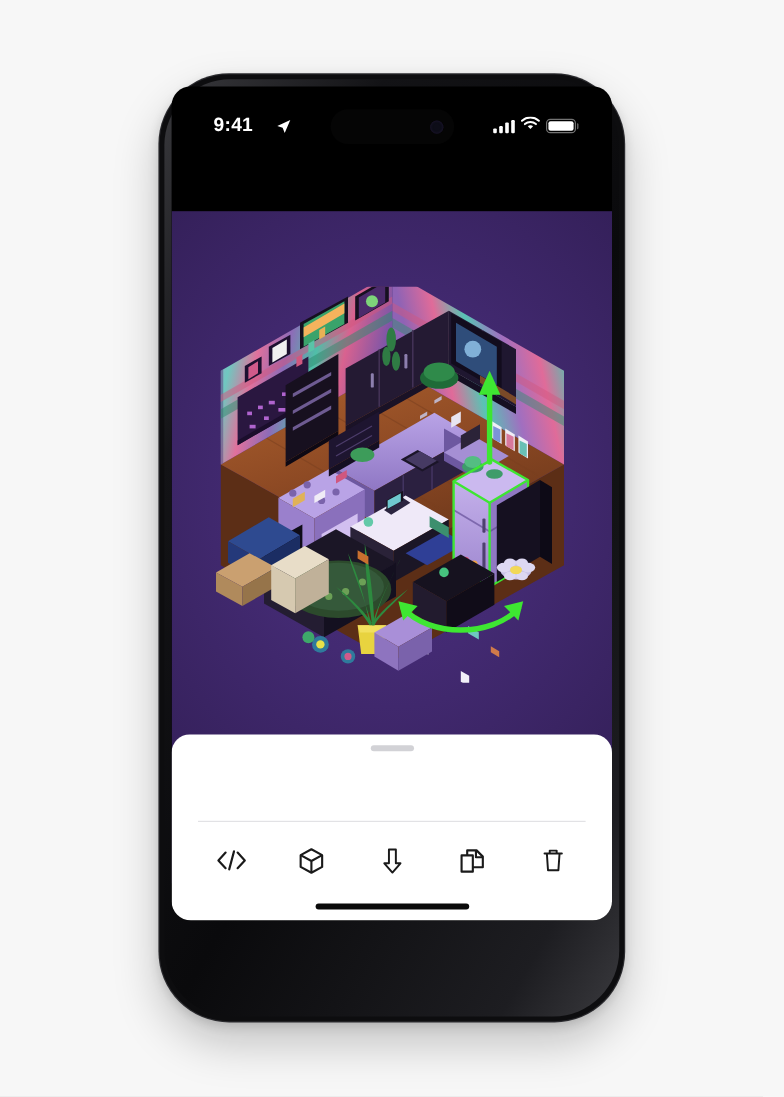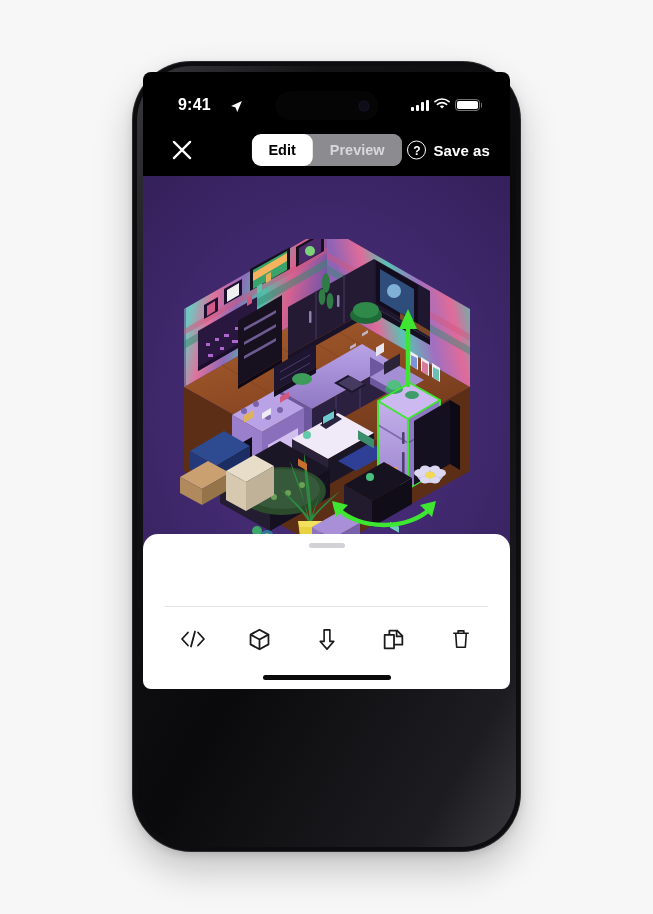--- a/index.html
+++ b/index.html
@@ -34,22 +34,22 @@
     position: absolute;
     left: 4px; top: 4px;
     width: 379px; height: 781px;
     border-radius: 55px;
     background: linear-gradient(120deg, #3a3a3e 0%, #131316 22%, #0a0a0c 55%, #1d1d21 88%, #3a3a3e 100%);
   }
   #phone-screen {
     position: absolute;
     left: 10px; top: 10px;
     width: 367px;
-    height: 617px;
-    border-radius: 8px;
+    height: 695px;
+    border-radius: 16px;
     background: #000;
     overflow: hidden;
   }
 
   
   .side-btn {
     position: absolute;
     background: linear-gradient(90deg,#2e2e32,#1a1a1d 60%, #0e0e10);
     border-radius: 2px;
   }
@@ -344,37 +344,20 @@
             <path d="M3.4 6.4C4.7 5.3 6.3 4.7 8 4.7s3.3.6 4.6 1.7" stroke="#fff" stroke-width="1.7" stroke-linecap="round"></path>
             <path d="M8 10.6l-2.2-2.3A3.3 3.3 0 018 7.4c.9 0 1.7.3 2.2.9L8 10.6z" fill="#fff"></path>
           </svg>
         </div>
         <div id="battery-icon">
           <div id="battery-fill"></div>
         </div>
       </div>
     </div>
 
-    <div id="top-toolbar">
-      <div id="close-button">
-        <svg width="26" height="26" viewBox="0 0 24 24" fill="none">
-          <path d="M4.5 4.5l15 15M19.5 4.5l-15 15" stroke="#fff" stroke-width="2.1" stroke-linecap="round"></path>
-        </svg>
-      </div>
-
-      <div id="segmented-control">
-        <div class="seg active">Edit</div>
-        <div class="seg inactive">Preview</div>
-      </div>
-
-      <div id="save-as-group">
-        <div id="help-icon">?</div>
-        <div id="save-as-label">Save as</div>
-      </div>
-    </div>
 
     <div id="canvas-area">
 
       <div id="scene-stage">
         <svg width="330" height="330" viewBox="0 0 330 330">
           <defs>
             <linearGradient id="wallL" x1="0" y1="0" x2="1" y2="0.25">
               <stop offset="0%" stop-color="#b389cc"></stop>
               <stop offset="16%" stop-color="#6fc8c0"></stop>
               <stop offset="30%" stop-color="#e0719c"></stop>

